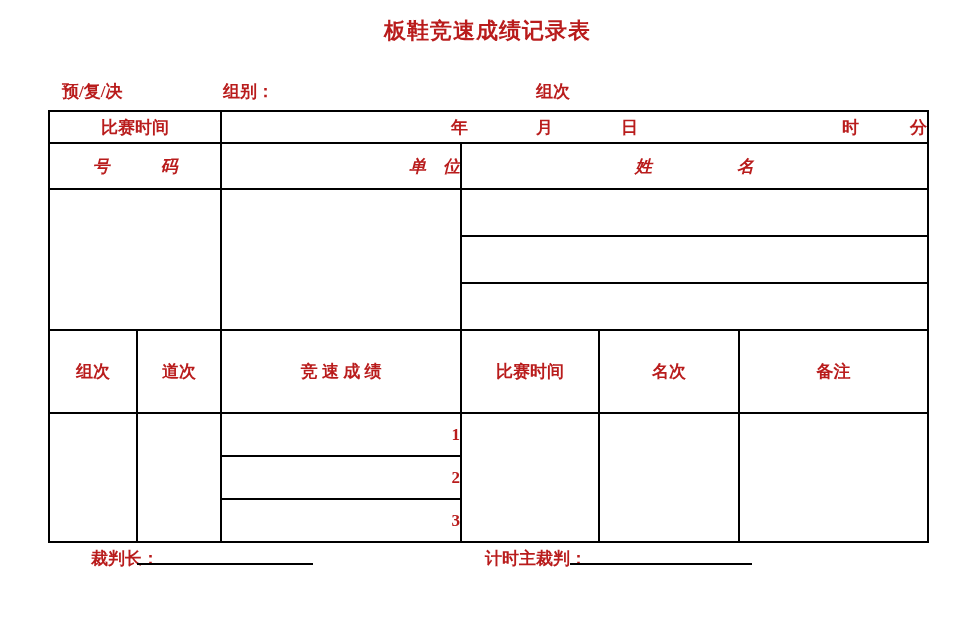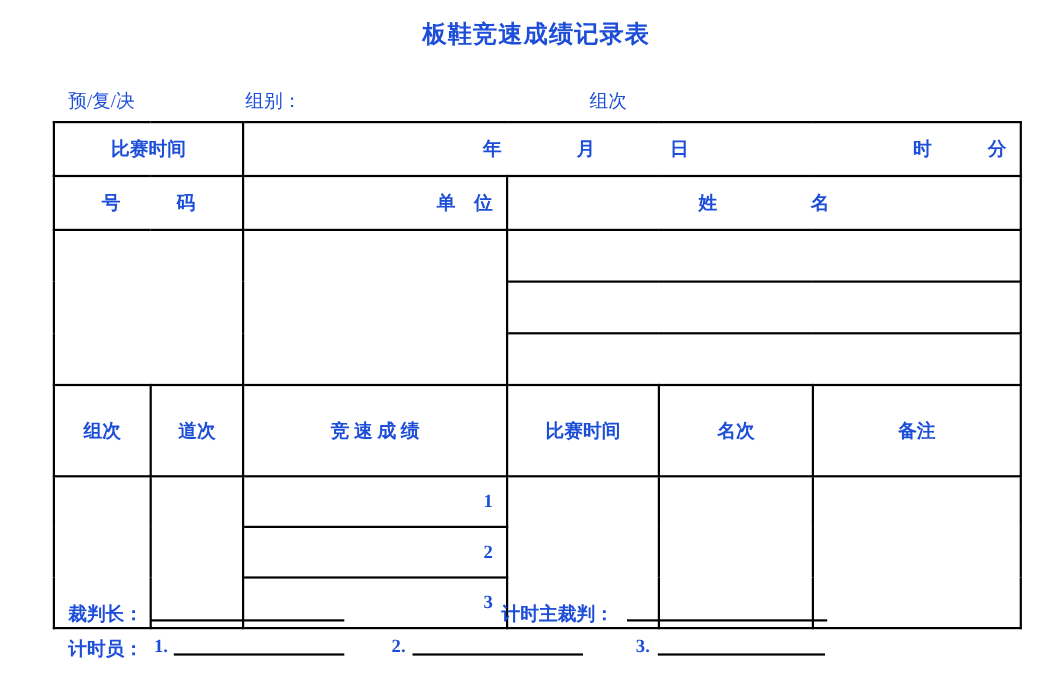--- a/index.html
+++ b/index.html
@@ -3,82 +3,82 @@
 <meta charset="utf-8">
 <style>
   * { margin: 0; padding: 0; box-sizing: border-box; }
   html, body { background: #ffffff; }
   .page {
     position: relative;
     width: 961px;
     height: 631px;
     background: #ffffff;
     font-family: "Liberation Serif", "DejaVu Serif", serif;
-    color: #1d4ed8;
+    color: #b91c1c;
     overflow: hidden;
   }
   .title {
     position: absolute;
     top: 16px;
     left: 48px;
     width: 879px;
     text-align: center;
     font-size: 22px;
     font-weight: bold;
     letter-spacing: 1px;
   }
   .meta-row {
     position: absolute;
     top: 80px;
     left: 48px;
     width: 879px;
     height: 24px;
     font-size: 17px;
-    font-weight: normal;
+    font-weight: bold;
   }
   .meta-round { position: absolute; left: 14px; top: 0; }
   .meta-group { position: absolute; left: 175px; top: 0; }
   .meta-heat  { position: absolute; left: 488px; top: 0; }
 
   table.score-table {
     position: absolute;
     top: 110px;
     left: 48px;
     width: 879px;
     border-collapse: collapse;
     table-layout: fixed;
   }
   table.score-table td {
     border: 2px solid #000000;
     font-size: 17px;
     font-weight: bold;
-    padding: 12px;
+    padding: 0;
     vertical-align: middle;
     white-space: pre;
     overflow: hidden;
   }
   td.c-center { text-align: center; }
   td.c-left   { text-align: right; padding-left: 12px; }
   tr.r-time  { height: 32px; }
-  tr.r-head2 { height: 25px; }
+  tr.r-head2 { height: 46px; font-style: italic; }
   tr.r-name  { height: 47px; }
   tr.r-head4 { height: 83px; }
   tr.r-score { height: 43px; }
 
   .footer-row {
     position: absolute;
     left: 48px;
     width: 879px;
     height: 26px;
     font-size: 17px;
     font-weight: bold;
   }
   .footer-row-1 { top: 547px; }
   .footer-row-2 { top: 578px; }
-  .footer-row span.lbl { position: absolute; top: 0; }
+  .footer-row span.lbl { position: absolute; top: 0; margin-left: 29px; }
   .uline {
     position: absolute;
     top: 1px;
     height: 17px;
     border-bottom: 2px solid #000000;
   }
   .f1-chief     { left: 14px; }
   .f1-uline1    { left: 89px;  width: 176px; }
   .f1-chieftime { left: 408px; }
   .f1-uline2    { left: 522px; width: 182px; }
@@ -158,23 +158,14 @@
     </tbody>
   </table>
 
   <div class="footer-row footer-row-1">
     <span class="lbl f1-chief">裁判长：</span>
     <span class="uline f1-uline1"></span>
     <span class="lbl f1-chieftime">计时主裁判：</span>
     <span class="uline f1-uline2"></span>
   </div>
 
-  <div class="footer-row footer-row-2">
-    <span class="lbl f2-timek">计时员：</span>
-    <span class="lbl f2-num1">1.</span>
-    <span class="uline f2-uline1"></span>
-    <span class="lbl f2-num2">2.</span>
-    <span class="uline f2-uline2"></span>
-    <span class="lbl f2-num3">3.</span>
-    <span class="uline f2-uline3"></span>
-  </div>
 
 </div>
 
 </body></html>

